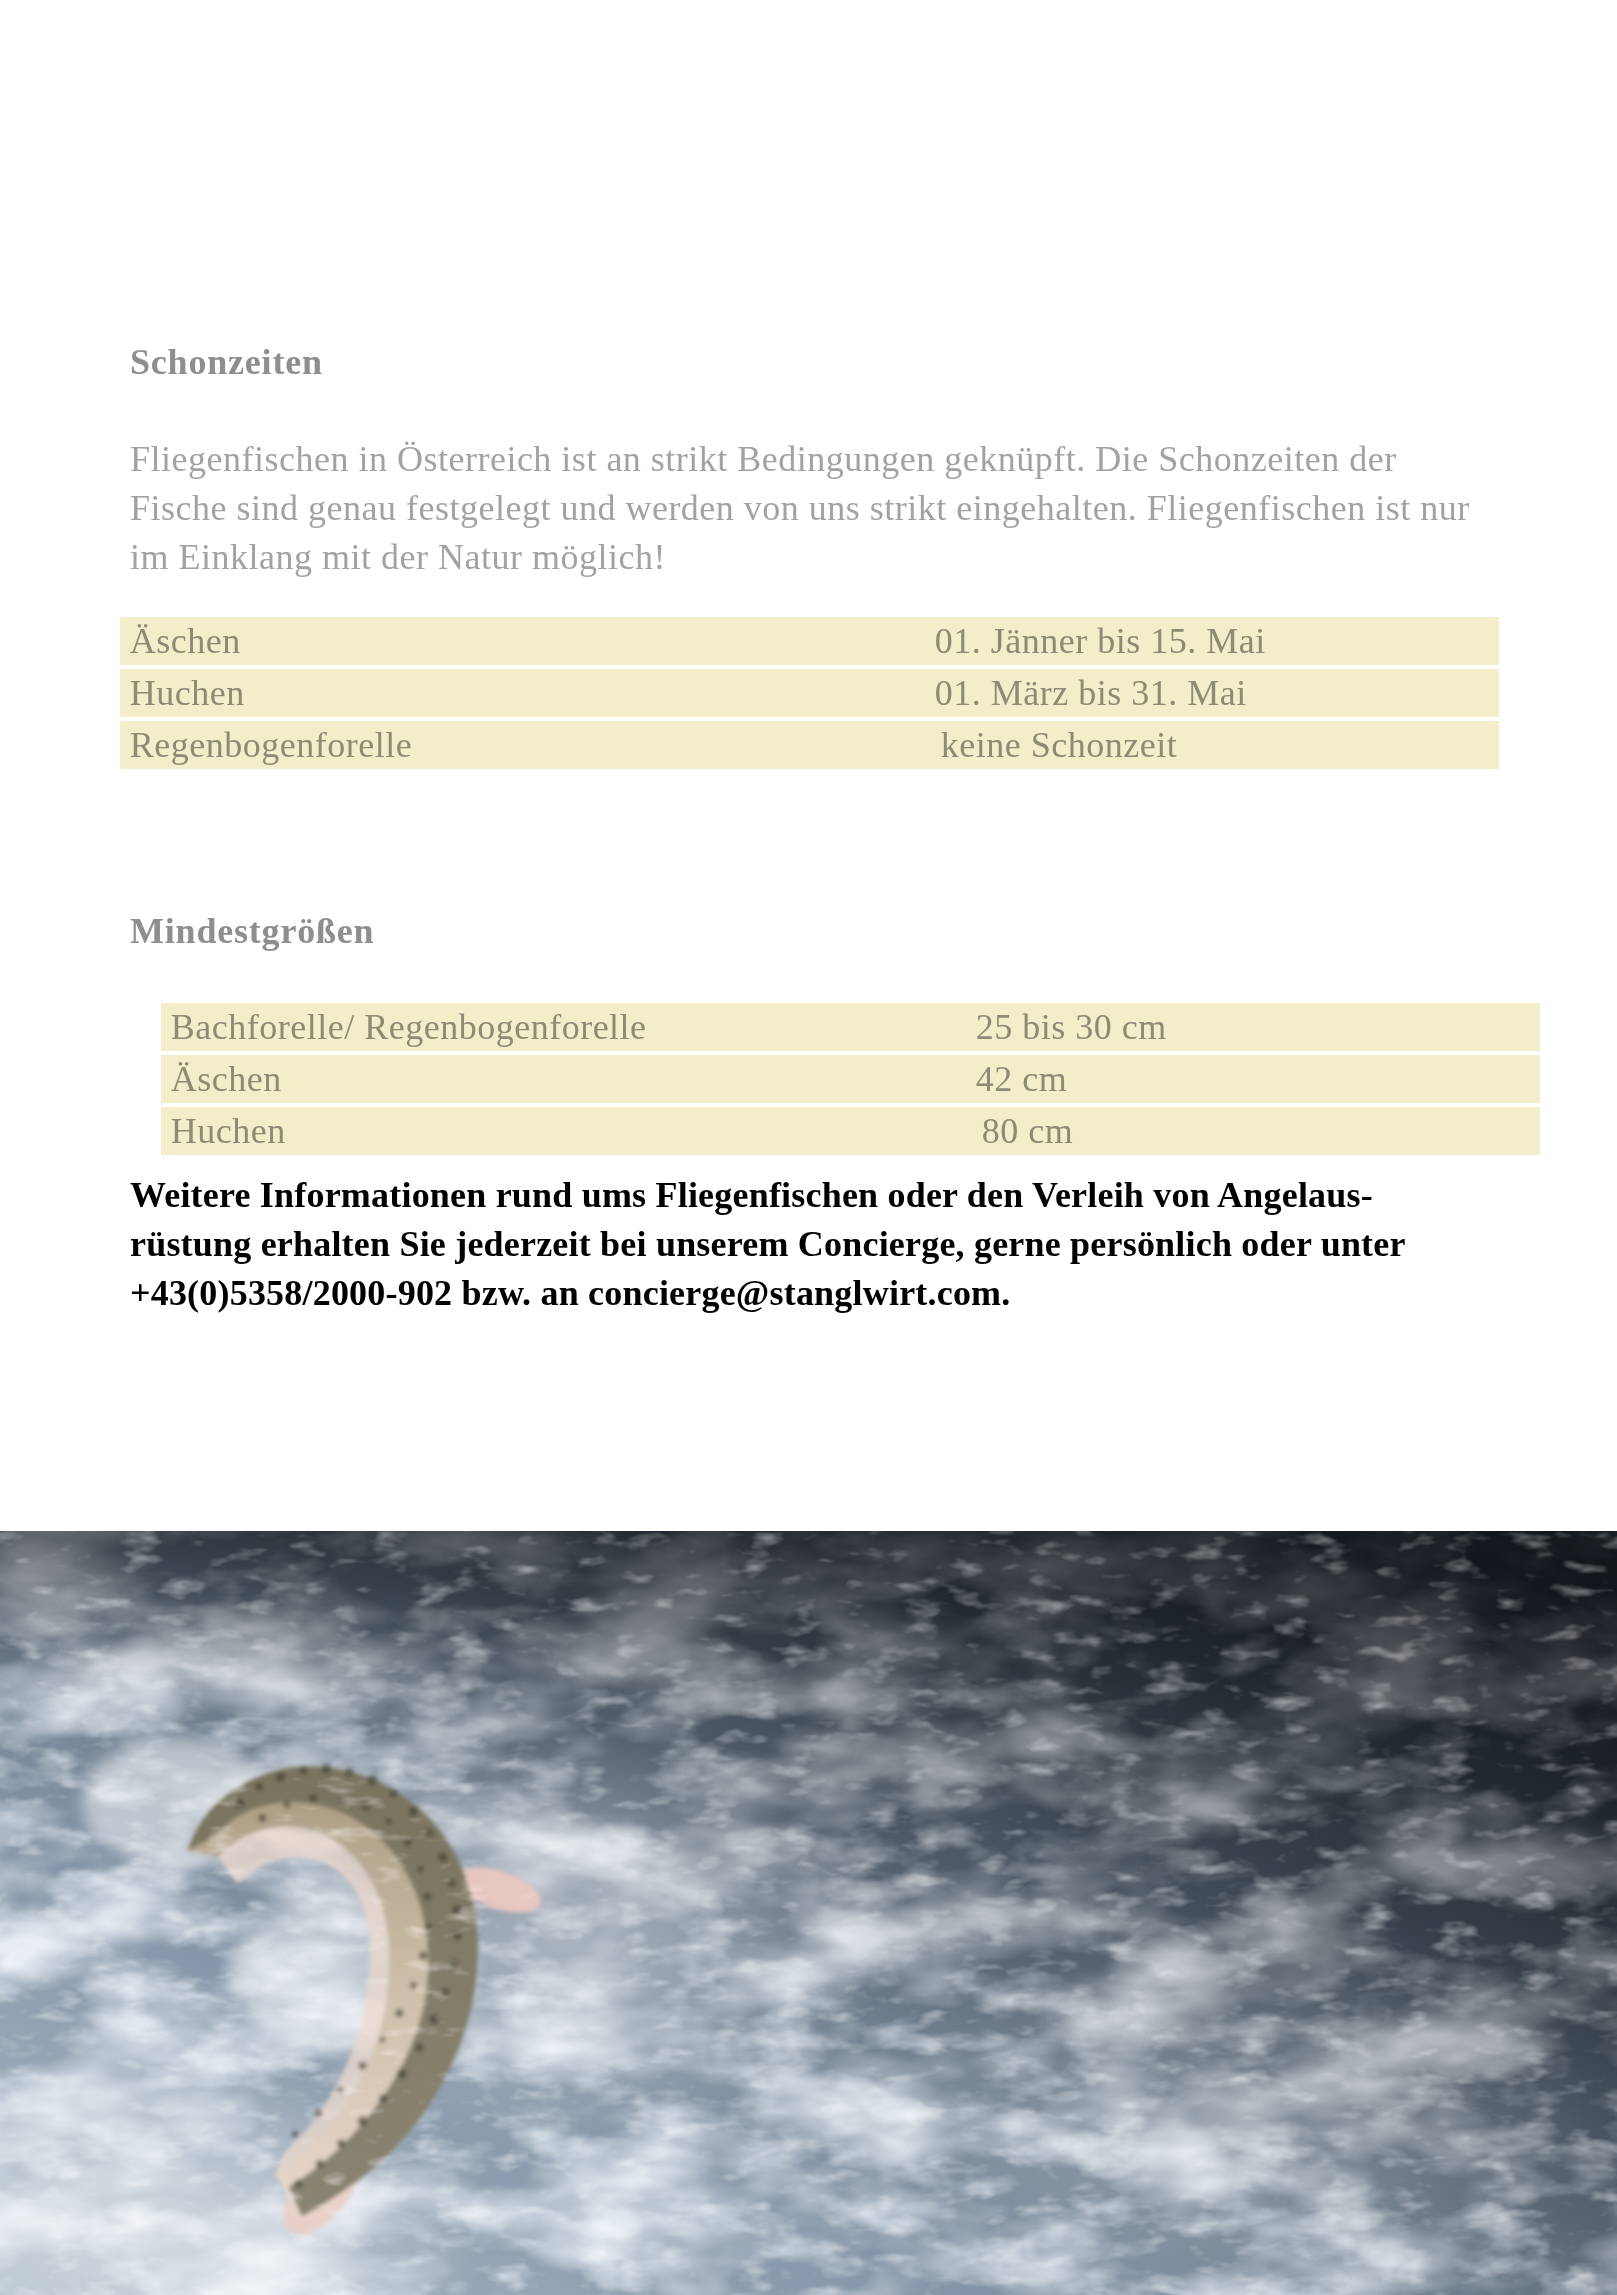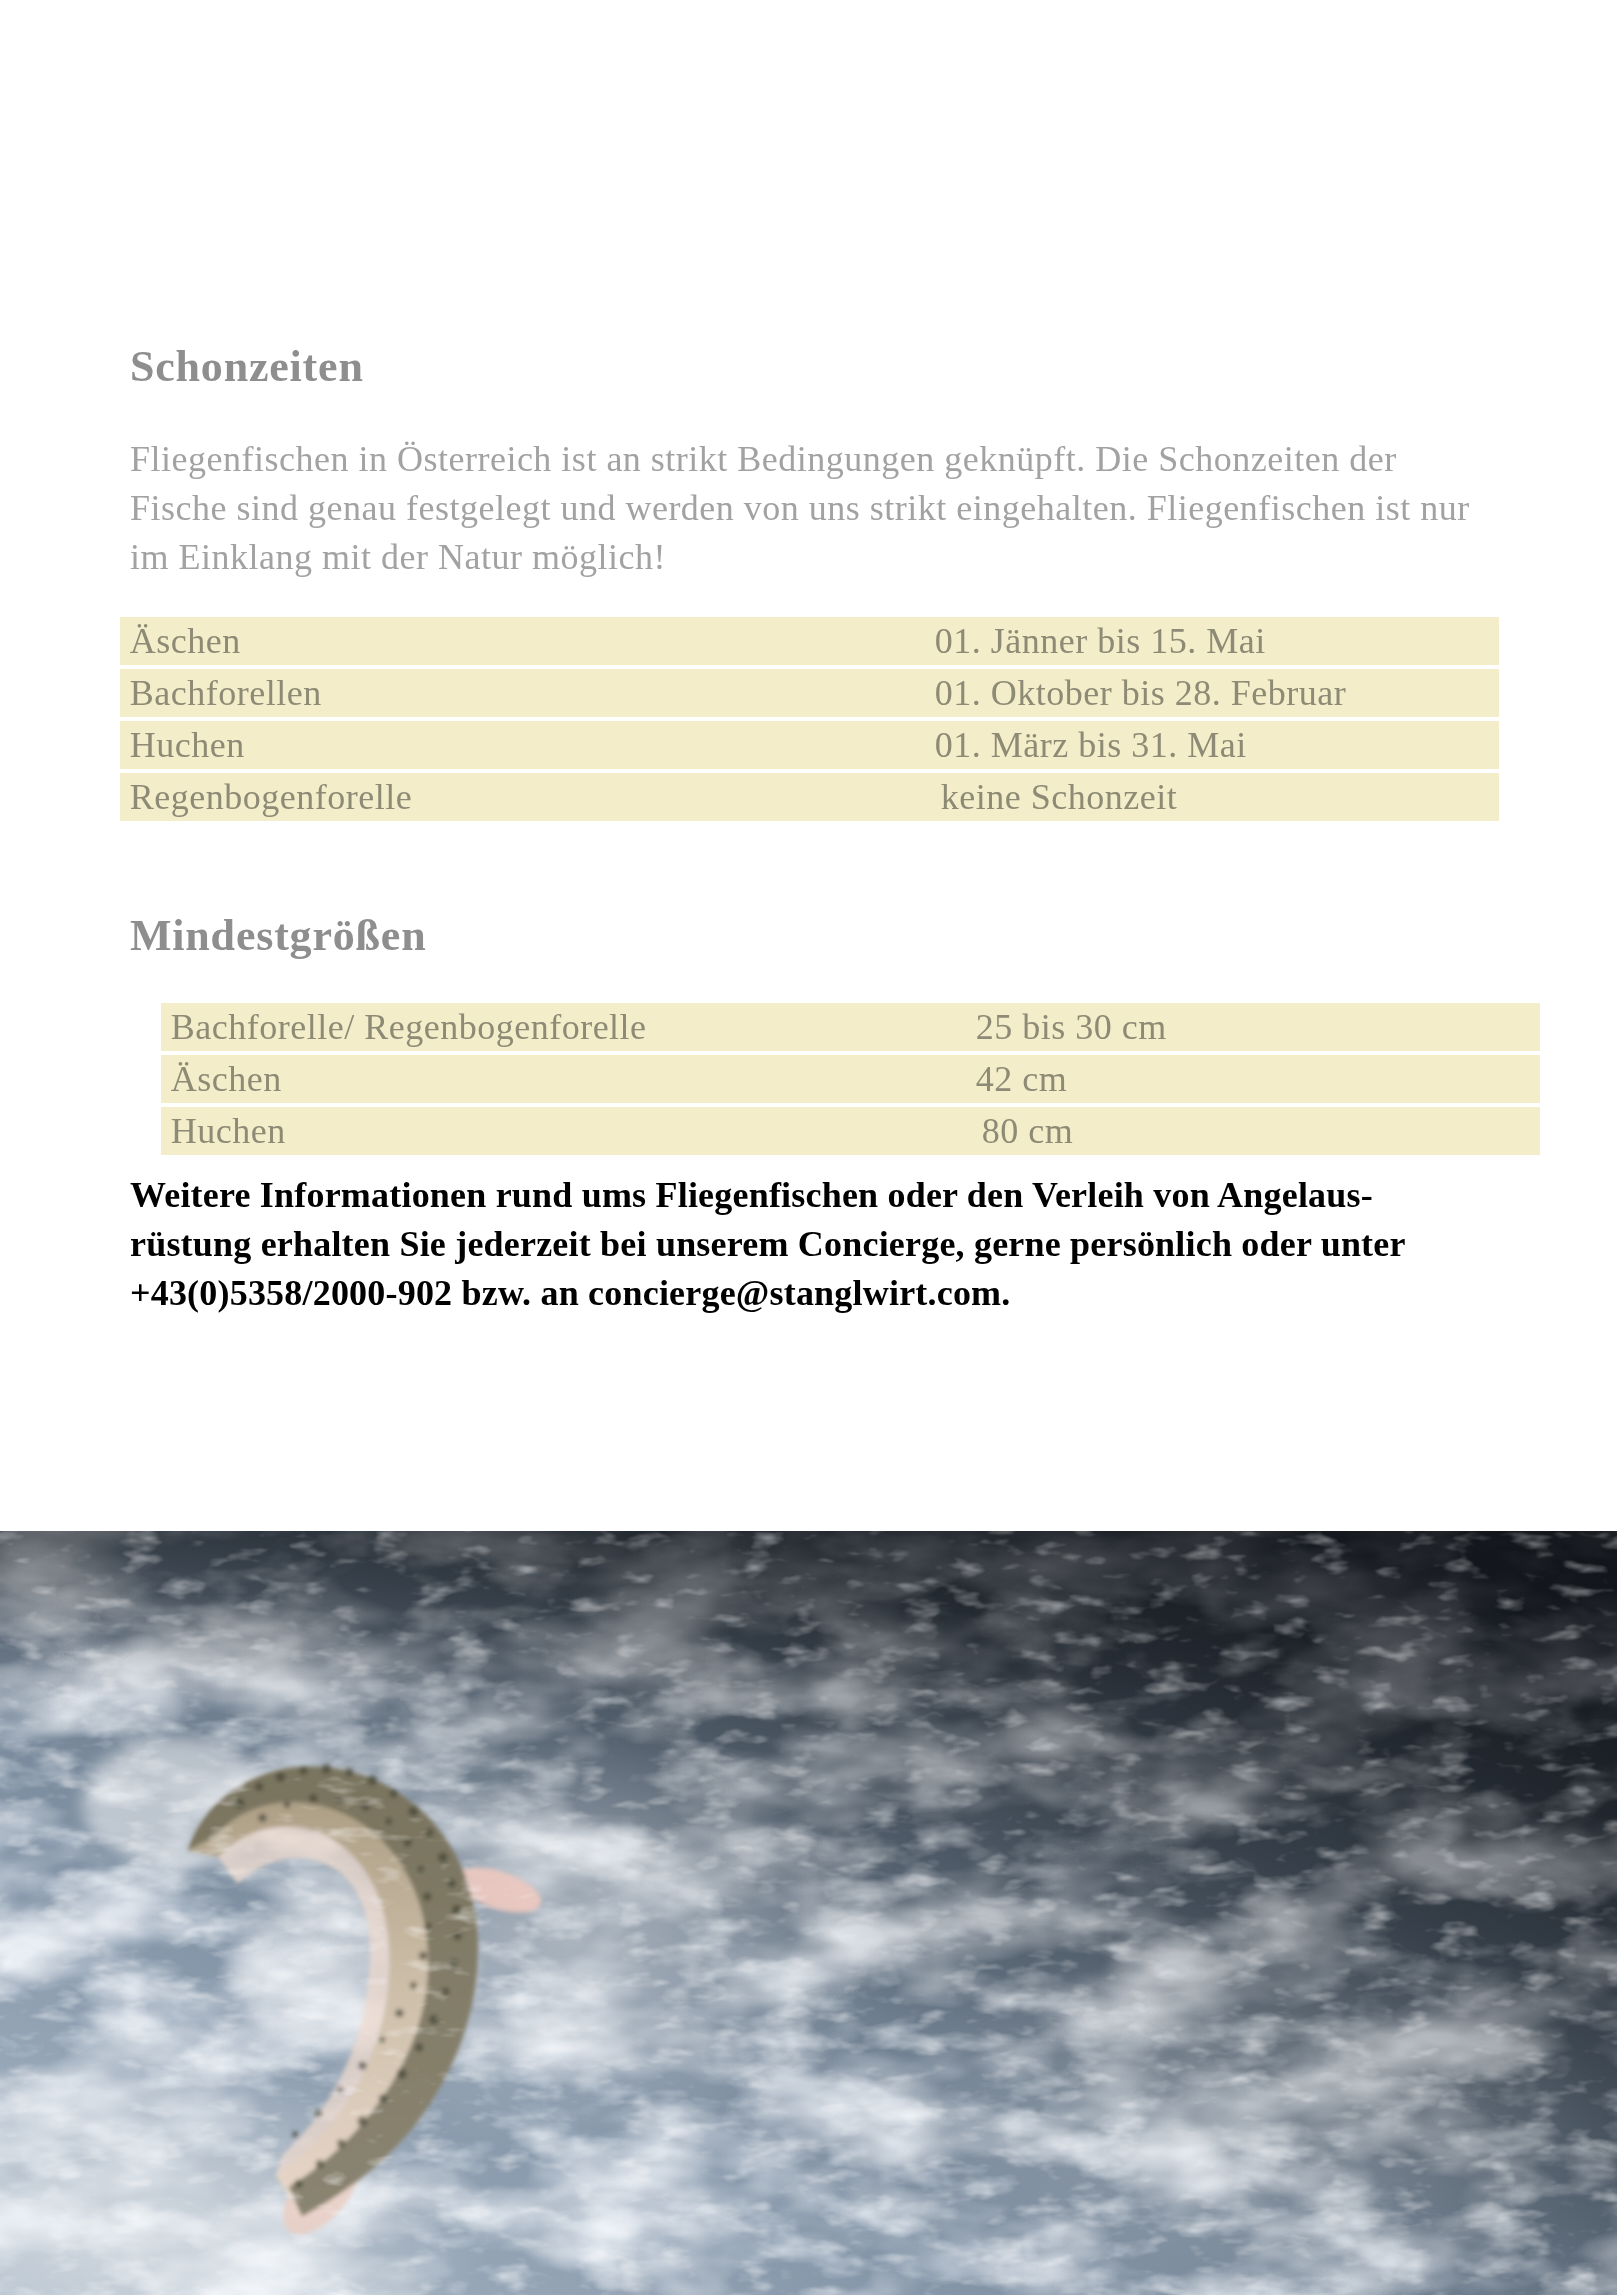--- a/index.html
+++ b/index.html
@@ -5,21 +5,21 @@
   html,body{margin:0;padding:0;background:#ffffff;}
   .page{
     position:relative;
     width:1618px;height:2295px;
     background:#ffffff;
     font-family:"Liberation Serif", serif;
     overflow:hidden;
   }
   .heading{
     position:absolute;left:130px;
-    font-size:44px;font-weight:bold;line-height:1.1;
+    font-size:36px;font-weight:bold;line-height:1.1;
     color:#8e8e8e;letter-spacing:0.8px;
   }
   #heading-schonzeiten{top:343px;}
   #heading-mindestgroessen{top:912px;}
   .para{
     position:absolute;left:130px;width:1361px;
     font-size:36px;line-height:49px;
     color:#a2a2a2;letter-spacing:0.5px;
   }
   #intro-paragraph{top:435px;}
@@ -54,24 +54,20 @@
   <div class="para" id="intro-paragraph">
     <div>Fliegenfischen in Österreich ist an strikt Bedingungen geknüpft. Die Schonzeiten der</div>
     <div>Fische sind genau festgelegt und werden von uns strikt eingehalten. Fliegenfischen ist nur</div>
     <div>im Einklang mit der Natur möglich!</div>
   </div>
 
   <div class="tbl" id="schonzeiten-table">
     <div class="row">
       <span>Äschen</span>
       <span>01. Jänner bis 15. Mai</span>
-    </div>
-    <div class="row">
-      <span>Bachforellen</span>
-      <span>01. Oktober bis 28. Februar</span>
     </div>
     <div class="row">
       <span>Huchen</span>
       <span>01. März bis 31. Mai</span>
     </div>
     <div class="row">
       <span>Regenbogenforelle</span>
       <span>keine Schonzeit</span>
     </div>
   </div>

